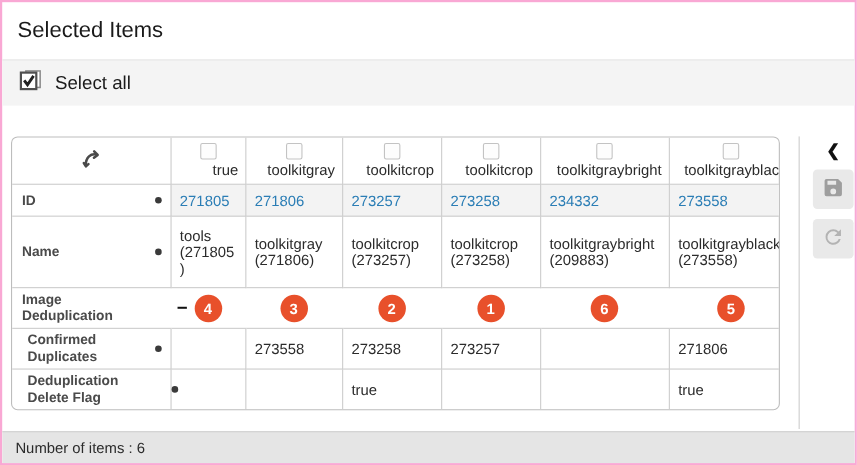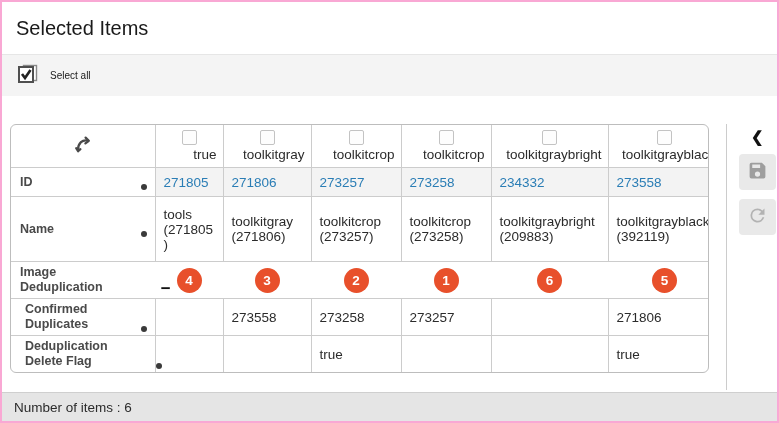--- a/index.html
+++ b/index.html
@@ -7,21 +7,21 @@
   .page {
     width: 779px; height: 423px; border: 2px solid #f9a8d4;
     position: relative; background: #fff; overflow: hidden;
   }
   .page-title { font-size: 20px; line-height: 26px; color: #1a1a1a; padding: 13px 14px; }
   .toolbar {
     height: 42px; background: #f4f4f4; border-top: 1px solid #e6e6e6;
     display: flex; align-items: center; padding-left: 14px;
   }
   .select-all { display: flex; align-items: center; gap: 11px; cursor: pointer; }
-  .select-all-label { font-size: 10px; color: #1a1a1a; }
+  .select-all-label { font-size: 17px; color: #1a1a1a; }
   .content { display: flex; align-items: flex-start; margin-top: 28px; padding-left: 8px; }
   .table-wrap {
     width: 710px; border: 1px solid #bdbdbd; border-radius: 6px;
     overflow: hidden; background: #fff;
   }
   table { border-collapse: collapse; width: 100%; table-layout: fixed; }
   td, th { border-right: 1px solid #ccc; border-bottom: 1px solid #ccc; padding: 0; }
   td:last-child, th:last-child { border-right: none; }
   tr.row-ddf td { border-bottom: none; }
   tr.header-row { height: 42px; }
@@ -33,21 +33,21 @@
   tr.row-ddf { height: 31px; }
   tr.row-group td { border-right: none; }
   th { font-weight: normal; vertical-align: top; }
   .col-head { display: flex; flex-direction: column; height: 42px; }
   .cb { appearance: none; -webkit-appearance: none; width: 15px; height: 15px;
         border: 1px solid #c3c3c3; border-radius: 2px; background: #fdfdfd;
         align-self: center; margin-top: 5px; cursor: pointer; }
   .col-name { align-self: flex-end; font-size: 13.5px; color: #2b2b2b;
               padding: 2px 6px 3px 0; white-space: nowrap; }
   .corner-cell { display: flex; align-items: center; justify-content: center; height: 42px; }
-  .label-cell { display: flex; align-items: flex-end; padding: 3px 8px 3px 9px; gap: 48px; }
+  .label-cell { display: flex; align-items: center; padding: 3px 8px 3px 9px; gap: 48px; }
   .label-cell.sub { padding-left: 14px; }
   .row-label { font-weight: bold; font-size: 12.5px; color: #4a4a4a; line-height: 15px; }
   .bullet { margin-left: auto; width: 6px; height: 6px; border-radius: 50%;
             background: #3a3a3a; flex: none; }
   .minus-toggle { margin-left: 10px; font-weight: bold; font-size: 17px; line-height: 12px;
                   color: #111; cursor: pointer; }
   .data-cell { font-size: 13.5px; color: #2b2b2b; padding: 3px 6px 3px 8px;
                vertical-align: middle; word-wrap: break-word; }
   tr.row-id .data-cell { background: #f3f3f3; }
   .id-link { color: #2a7db5; text-decoration: none; cursor: pointer; }
@@ -170,21 +170,21 @@
                 <div class="label-cell">
                   <span class="row-label">Name</span>
                   <span class="bullet"></span>
                 </div>
               </td>
             <td class="data-cell">tools (271805)</td>
             <td class="data-cell">toolkitgray (271806)</td>
             <td class="data-cell">toolkitcrop (273257)</td>
             <td class="data-cell">toolkitcrop (273258)</td>
             <td class="data-cell">toolkitgraybright (209883)</td>
-            <td class="data-cell">toolkitgrayblack (392119)</td>
+            <td class="data-cell">toolkitgrayblack (273558)</td>
           </tr>
           <tr class="row-group">
             <td>
                 <div class="label-cell">
                   <span class="row-label">Image Deduplication</span>
                   <span class="minus-toggle">−</span>
                 </div>
               </td>
             <td class="badge-cell"><span class="badge">4</span></td>
             <td class="badge-cell"><span class="badge">3</span></td>

